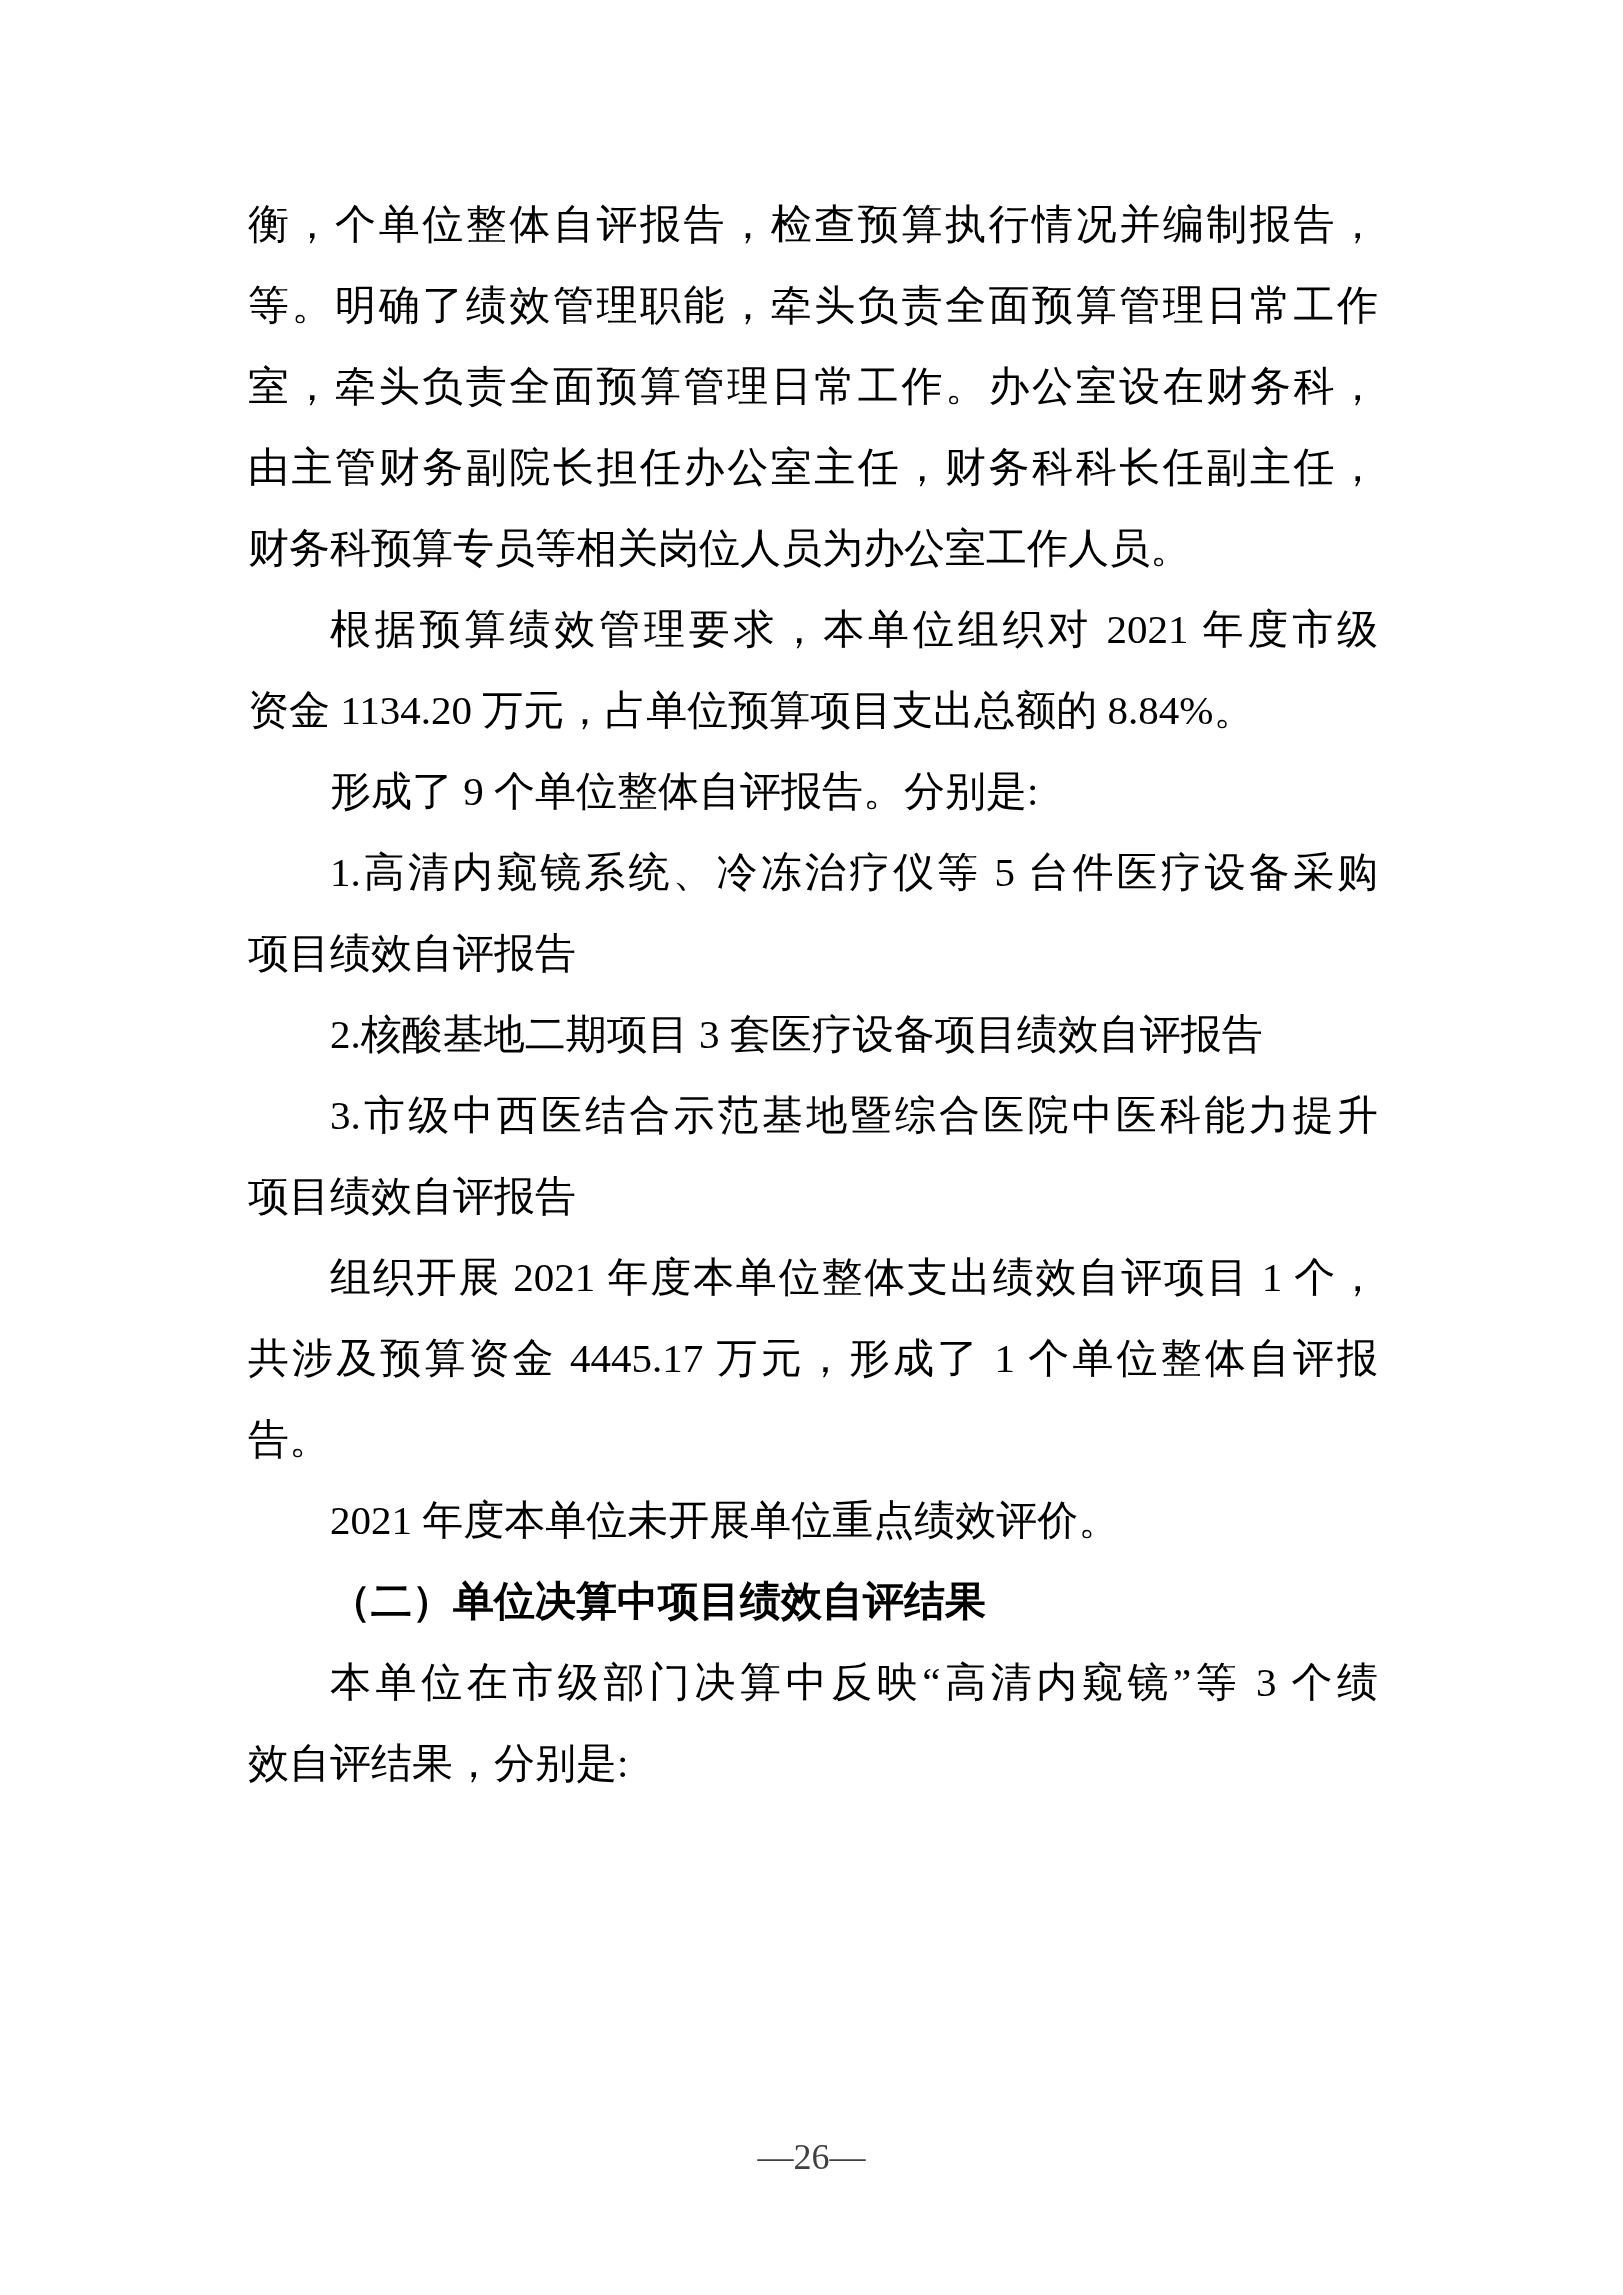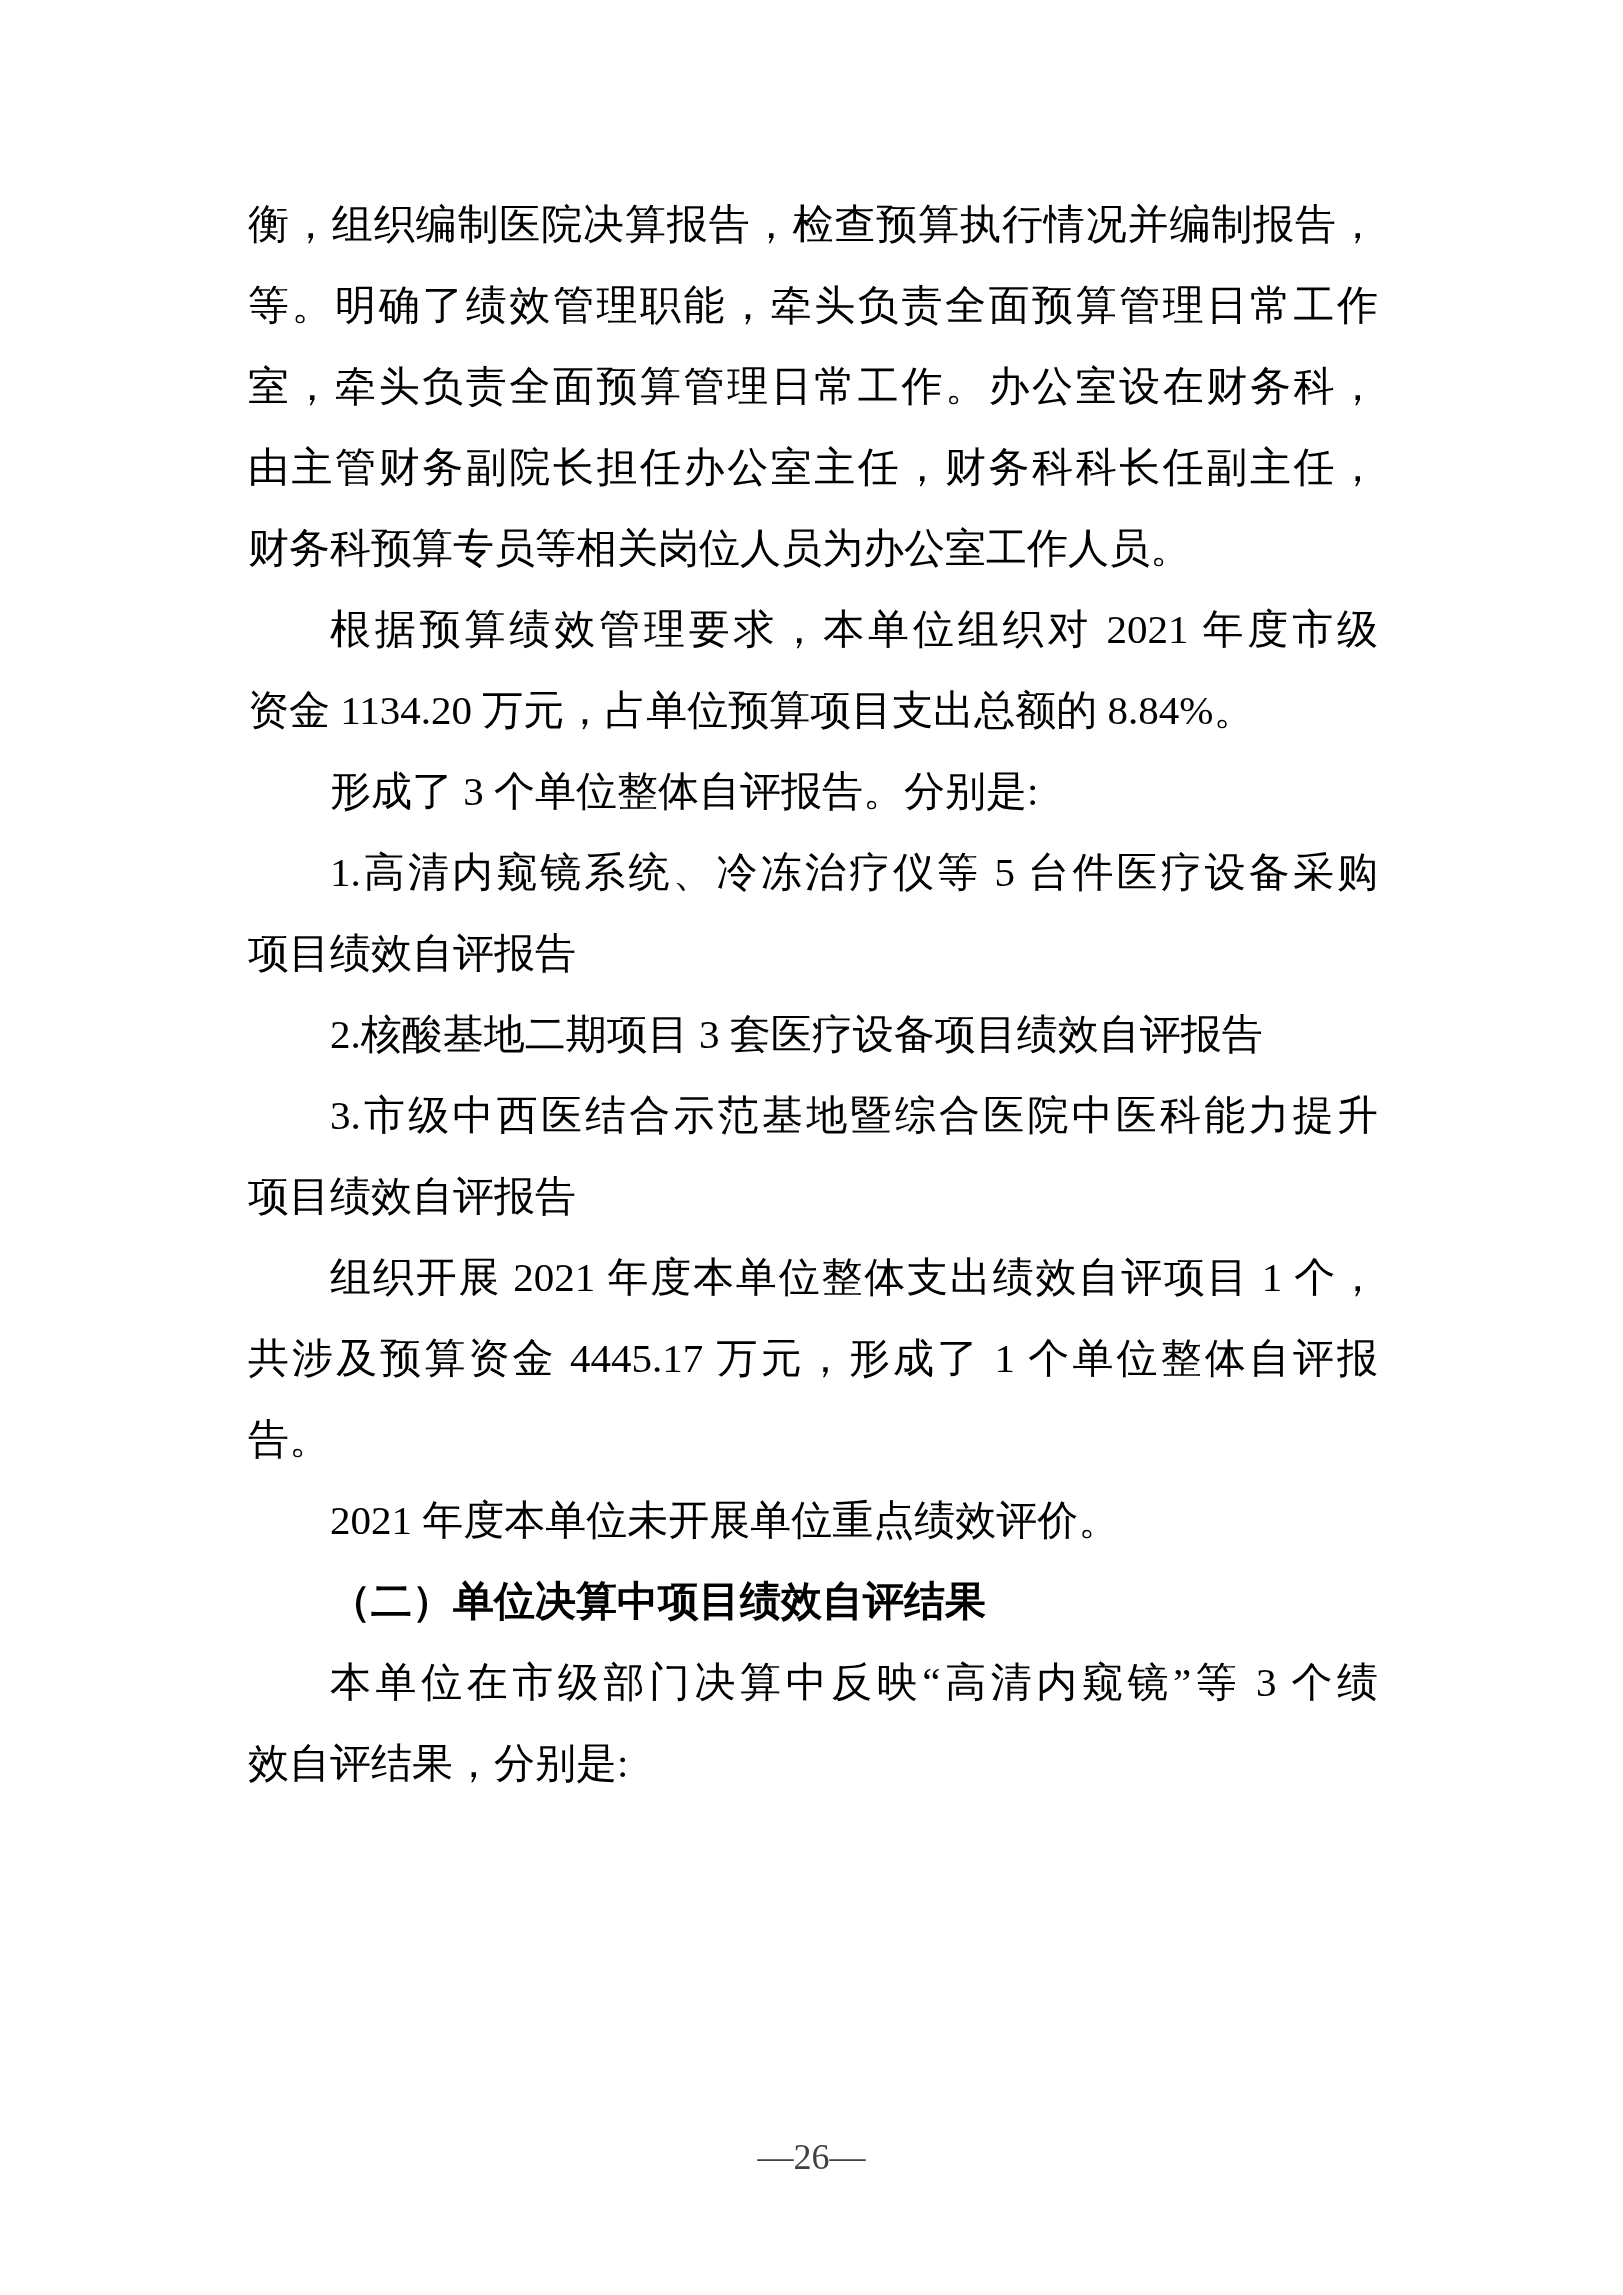--- a/index.html
+++ b/index.html
@@ -46,28 +46,28 @@
     font-size: 36px;
     line-height: 41px;
     color: #404040;
   }
 </style>
 </head>
 <body>
 
 <div class="page">
   <div class="body-text">
-      <div class="line">衡，组织编制医院决算报告，检查预算执行情况并编制报告，</div>
+      <div class="line">衡，个单位整体自评报告，检查预算执行情况并编制报告，</div>
       <div class="line">等。明确了绩效管理职能，牵头负责全面预算管理日常工作</div>
       <div class="line">室，牵头负责全面预算管理日常工作。办公室设在财务科，</div>
       <div class="line">由主管财务副院长担任办公室主任，财务科科长任副主任，</div>
       <div class="line last">财务科预算专员等相关岗位人员为办公室工作人员。</div>
       <div class="line indent">根据预算绩效管理要求，本单位组织对 2021 年度市级</div>
       <div class="line last">资金 1134.20 万元，占单位预算项目支出总额的 8.84%。</div>
-      <div class="line indent last">形成了 3 个单位整体自评报告。分别是:</div>
+      <div class="line indent last">形成了 9 个单位整体自评报告。分别是:</div>
       <div class="line indent">1.高清内窥镜系统、冷冻治疗仪等 5 台件医疗设备采购</div>
       <div class="line last">项目绩效自评报告</div>
       <div class="line indent last">2.核酸基地二期项目 3 套医疗设备项目绩效自评报告</div>
       <div class="line indent">3.市级中西医结合示范基地暨综合医院中医科能力提升</div>
       <div class="line last">项目绩效自评报告</div>
       <div class="line indent">组织开展 2021 年度本单位整体支出绩效自评项目 1 个，</div>
       <div class="line">共涉及预算资金 4445.17 万元，形成了 1 个单位整体自评报</div>
       <div class="line last">告。</div>
       <div class="line indent last">2021 年度本单位未开展单位重点绩效评价。</div>
       <div class="line bold indent last">（二）单位决算中项目绩效自评结果</div>

